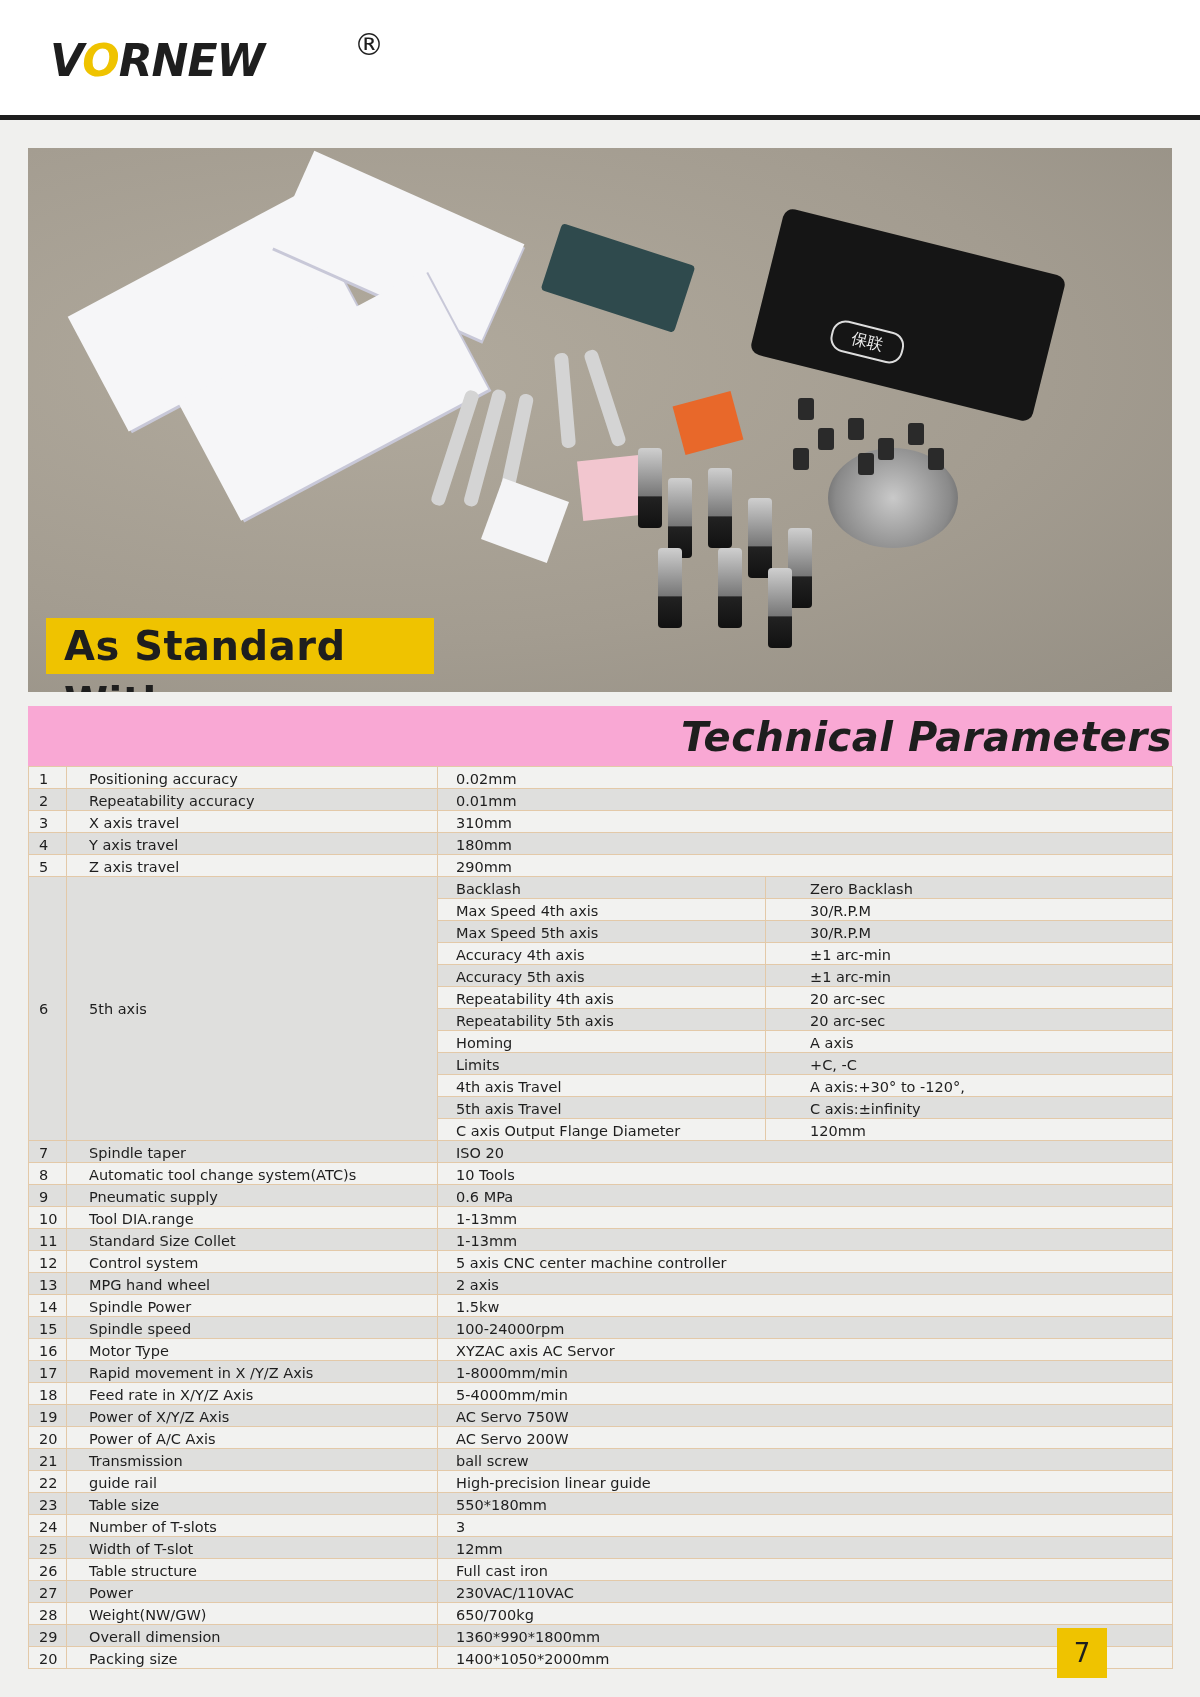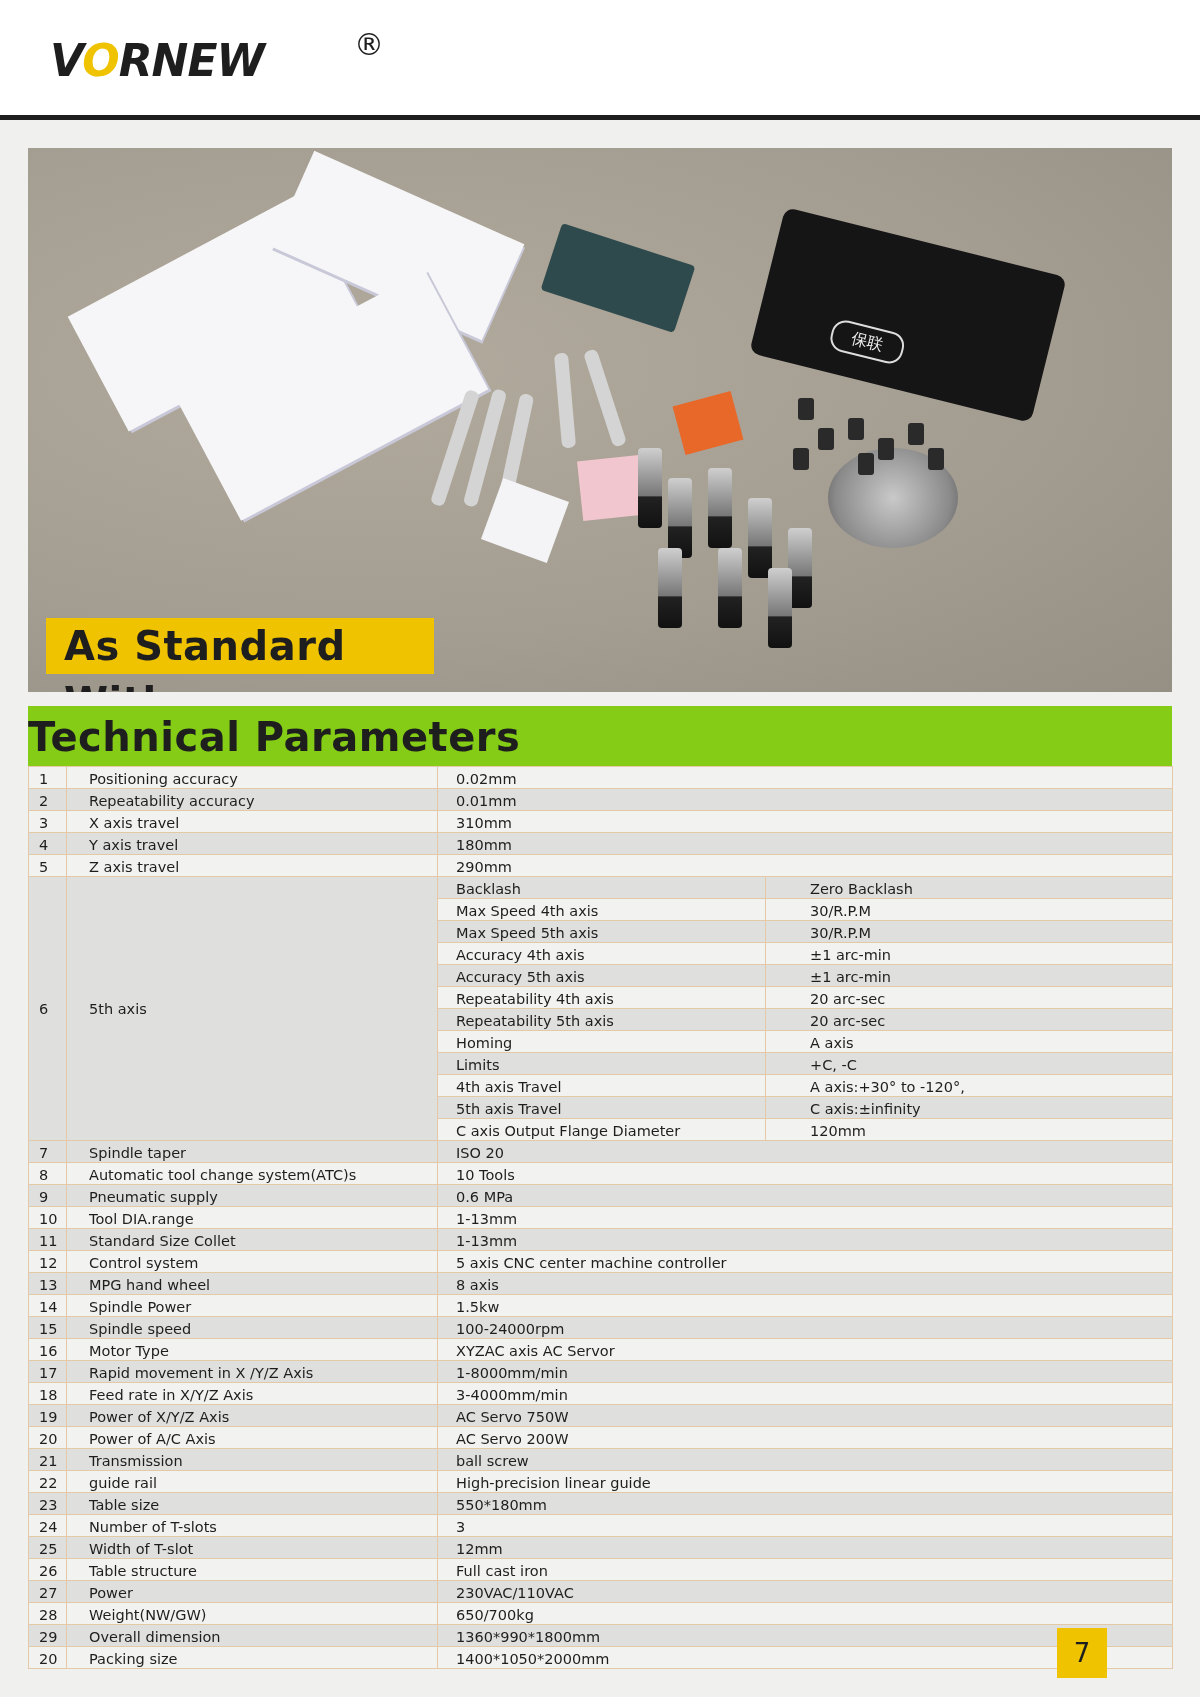--- a/index.html
+++ b/index.html
@@ -18,21 +18,21 @@
   .toolbox-badge{position:absolute;left:75px;top:95px;width:70px;height:28px;border:2px solid #ddd;border-radius:14px;color:#eee;font-size:16px;text-align:center;line-height:28px;}
   .vise{position:absolute;left:520px;top:95px;width:140px;height:70px;background:#2f4a4d;transform:rotate(18deg);border-radius:4px;}
   .chuck{position:absolute;left:800px;top:300px;width:130px;height:100px;background:radial-gradient(circle,#c9c9c9 0%,#8a8a8a 70%,#555 100%);border-radius:50%;}
   .holder{position:absolute;width:24px;height:80px;background:linear-gradient(#cfcfcf,#777 60%,#222 61%,#111);border-radius:4px;}
   .collet{position:absolute;width:16px;height:22px;background:#2a2a2a;border-radius:3px;}
   .wrench{position:absolute;width:14px;height:120px;background:#d4d4d4;border-radius:6px;}
   .foam-w{position:absolute;left:462px;top:340px;width:70px;height:65px;background:#f4f4f6;transform:rotate(20deg);}
   .foam-p{position:absolute;left:552px;top:310px;width:62px;height:60px;background:#f2c6cf;transform:rotate(-6deg);}
   .hexkeys{position:absolute;left:650px;top:250px;width:60px;height:50px;background:#e8682a;transform:rotate(-15deg);}
   .std-label{position:absolute;left:18px;top:470px;width:388px;height:56px;background:#efc300;color:#1e1e1e;font-weight:bold;font-size:40px;line-height:56px;padding-left:18px;box-sizing:border-box;letter-spacing:0.5px;}
-  .banner{position:absolute;left:28px;top:706px;width:1144px;height:60px;background:#84cc16;text-align:left;font-weight:bold;font-size:40px;line-height:62px;letter-spacing:0.5px;}
+  .banner{position:absolute;left:28px;top:706px;width:1144px;height:60px;background:#f9a8d4;text-align:right;font-weight:bold;font-size:40px;line-height:62px;letter-spacing:0.5px;font-style:italic;}
   table.params{position:absolute;left:28px;top:766px;width:1144px;border-collapse:collapse;font-size:14.5px;table-layout:fixed;}
   table.params td{border:1px solid #e3c9a8;height:21px;padding:0;vertical-align:bottom;line-height:18px;white-space:nowrap;}
   table.params tr.odd td{background:#f2f2f0;}
   table.params tr.even td{background:#dfdfdd;}
   td.num{text-align:left;padding-left:10px !important;}
   td.name{padding-left:22px !important;}
   td.val{padding-left:18px !important;}
   td.sub{padding-left:44px !important;margin-top:32px;}
   td.group{background:#dfdfdd !important;vertical-align:middle !important;}
   .page-num{position:absolute;left:1057px;top:1628px;width:50px;height:50px;background:#efc300;font-size:26px;text-align:center;line-height:50px;}
@@ -195,21 +195,21 @@
         <td class="val" colspan="2">1-13mm</td>
       </tr>
       <tr class="odd">
         <td class="num">12</td>
         <td class="name">Control system</td>
         <td class="val" colspan="2">5 axis CNC center machine controller</td>
       </tr>
       <tr class="even">
         <td class="num">13</td>
         <td class="name">MPG hand wheel</td>
-        <td class="val" colspan="2">8 axis</td>
+        <td class="val" colspan="2">2 axis</td>
       </tr>
       <tr class="odd">
         <td class="num">14</td>
         <td class="name">Spindle Power</td>
         <td class="val" colspan="2">1.5kw</td>
       </tr>
       <tr class="even">
         <td class="num">15</td>
         <td class="name">Spindle speed</td>
         <td class="val" colspan="2">100-24000rpm</td>
@@ -220,21 +220,21 @@
         <td class="val" colspan="2">XYZAC axis AC Servor</td>
       </tr>
       <tr class="even">
         <td class="num">17</td>
         <td class="name">Rapid movement in X /Y/Z Axis</td>
         <td class="val" colspan="2">1-8000mm/min</td>
       </tr>
       <tr class="odd">
         <td class="num">18</td>
         <td class="name">Feed rate in X/Y/Z Axis</td>
-        <td class="val" colspan="2">3-4000mm/min</td>
+        <td class="val" colspan="2">5-4000mm/min</td>
       </tr>
       <tr class="even">
         <td class="num">19</td>
         <td class="name">Power of X/Y/Z Axis</td>
         <td class="val" colspan="2">AC Servo 750W</td>
       </tr>
       <tr class="odd">
         <td class="num">20</td>
         <td class="name">Power of A/C Axis</td>
         <td class="val" colspan="2">AC Servo 200W</td>

